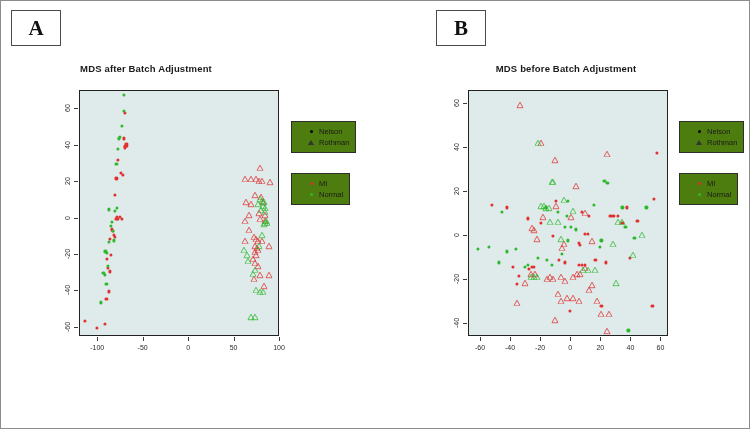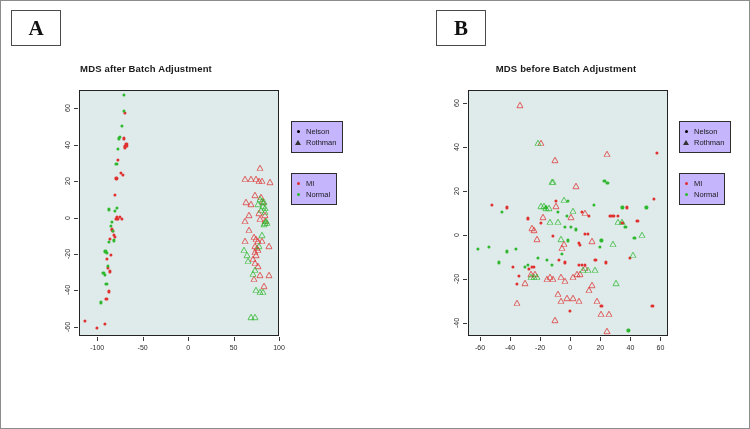--- a/index.html
+++ b/index.html
@@ -94,24 +94,24 @@
     font-size: 7px;
     color: #2b2b2b;
     white-space: nowrap;
     transform: rotate(-90deg) translate(-50%, -100%);
     transform-origin: 0 0;
   }
 
   
   .legend-box {
     position: absolute;
-    background: #c4b5fd;
+    background: #4d7c0f;
     border: 1.5px solid #2e2e2e;
     box-sizing: border-box;
-    padding: 4px 6px 4px 0;
+    padding: 4px 6px 4px 13px;
   }
   .legend-row {
     display: flex;
     align-items: center;
     height: 11px;
     white-space: nowrap;
   }
   .legend-key {
     width: 12px;
     display: flex;

